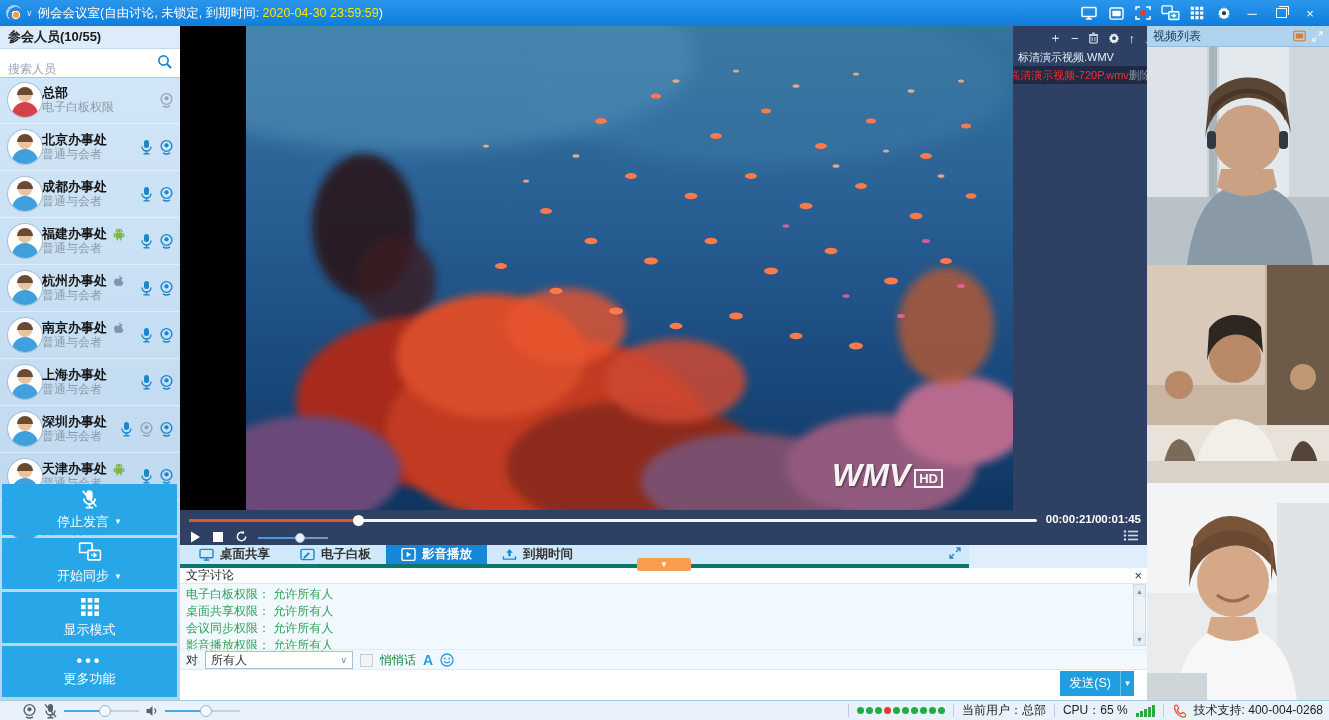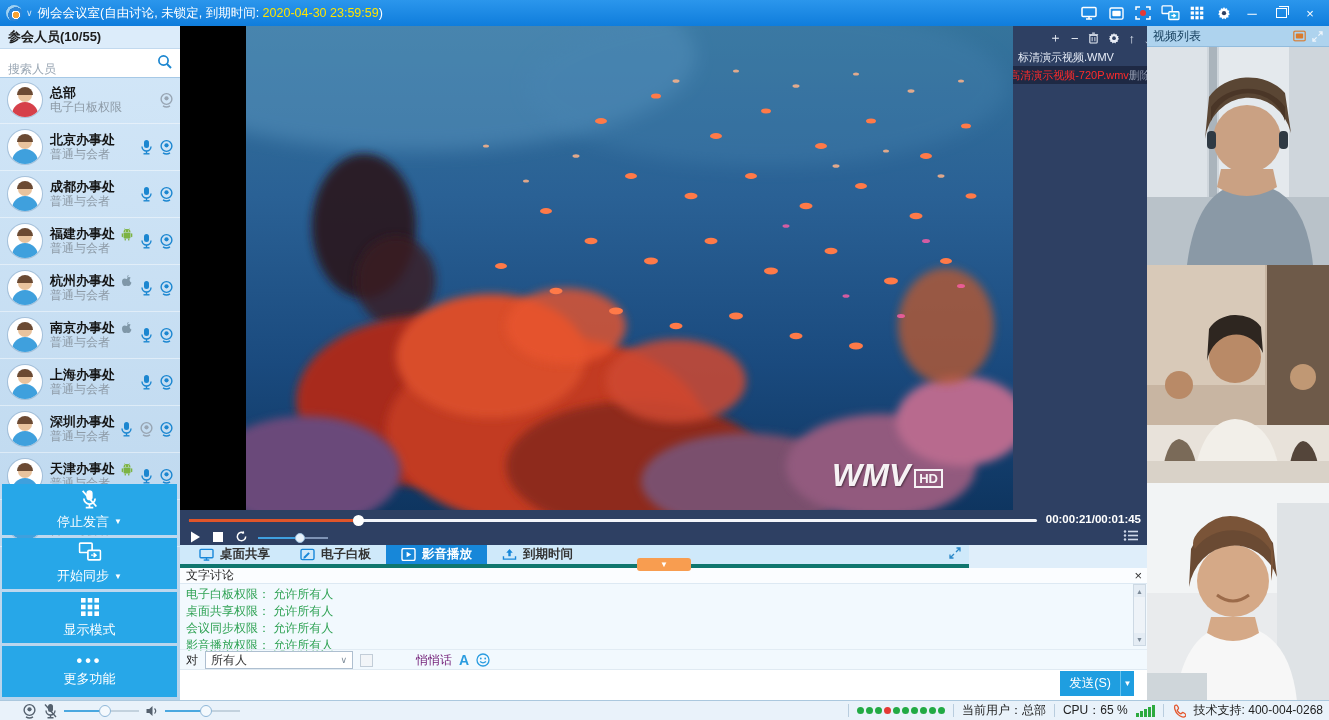--- a/index.html
+++ b/index.html
@@ -31,21 +31,21 @@
   .search .sic{position:absolute;right:7px;top:5px;color:#1b86d0;}
   .plist{position:absolute;top:51px;left:0;right:0;height:473px;overflow:hidden;}
   .prow{height:47px;display:flex;align-items:center;padding:0 6px 0 8px;border-bottom:1px solid rgba(255,255,255,.45);box-sizing:border-box;}
   .avatar{width:34px;height:34px;border-radius:50%;background:#fff;position:relative;overflow:hidden;flex:0 0 34px;
           box-shadow:0 0 0 1px rgba(140,170,200,.6);}
   .avatar::before{content:"";position:absolute;left:10px;top:6px;width:14px;height:13px;border-radius:50%;background:#e8c39e;}
   .avatar::after{content:"";position:absolute;left:4px;top:19px;width:26px;height:16px;border-radius:13px 13px 0 0;background:#3fa0dd;}
   .avatar.admin::after{background:#d6404a;}
   .avatar::marker{display:none}
   .av-hair{position:absolute;left:9px;top:4px;width:16px;height:8px;border-radius:8px 8px 0 0;background:#6b4a33;}
-  .pinfo{margin-left:8px;flex:1;min-width:0;}
+  .pinfo{flex:1;min-width:0;}
   .pname{font-size:13px;font-weight:bold;color:#141414;display:flex;align-items:center;gap:5px;line-height:15px;}
   .prole{font-size:12px;color:#8d9aa6;line-height:15px;}
   .picons{display:flex;align-items:center;gap:5px;color:#1b86d0;}
   .pi{width:15px;height:16px;}
   .pi.gray{color:#98a5b3;}
   .pfx{width:14px;height:14px;}
   
   .actions{position:absolute;left:2px;right:3px;bottom:3px;display:grid;grid-template-columns:1fr;gap:3px;}
   .abtn{height:51px;background:#27a7e8;color:#fff;display:flex;flex-direction:column;align-items:center;justify-content:center;gap:4px;cursor:pointer;}
   .abtn .alabel{font-size:13px;display:flex;align-items:center;gap:5px;}
@@ -93,21 +93,21 @@
   .msg{color:#2fa254;font-size:12px;line-height:17px;}
   .cscroll{position:absolute;right:1px;top:16px;width:13px;height:62px;background:#eef3f8;border:1px solid #cdd9e4;box-sizing:border-box;}
   .cs-a{height:12px;display:flex;align-items:center;justify-content:center;font-size:7px;color:#7b8a98;background:#e4ecf4;}
   .cs-a.dn{position:absolute;bottom:0;left:0;right:0;}
   .inputrow{position:absolute;left:0;right:0;top:81px;height:20px;display:flex;align-items:center;gap:7px;padding-left:6px;border-top:1px solid #e2ecf4;}
   .tolabel{font-size:12px;color:#222;}
   .select{width:148px;height:18px;background:#fff;border:1px solid #aebfd0;display:flex;align-items:center;justify-content:space-between;padding:0 5px;box-sizing:border-box;color:#333;}
   .select .sv{font-size:12px;}
   .select .chev{font-size:9px;color:#7b8a98;}
   .cb{width:11px;height:11px;border:1px solid #c2cdd8;background:#f2f5f8;}
-  .whisper{color:#701a75;font-size:12px;margin-left:36px;}
+  .whisper{color:#15803d;font-size:12px;}
   .fontA{color:#2a9ce0;font-weight:bold;font-size:14px;}
   .msgbox{position:absolute;left:0;right:0;top:101px;bottom:0;background:#fff;border-top:1px solid #e0eaf2;}
   .send{position:absolute;right:13px;bottom:4px;height:25px;display:flex;}
   .send .smain{background:#1f9ee0;color:#fff;font-size:12.5px;display:flex;align-items:center;padding:0 9px;cursor:pointer;}
   .send .sarrow{background:#1f9ee0;color:#fff;width:13px;display:flex;align-items:center;justify-content:center;font-size:8px;border-left:1px solid #66c2ee;cursor:pointer;}
   
   .rightbar{position:absolute;top:26px;left:1147px;width:182px;bottom:20px;background:#8fb6d6;}
   .rb-h{height:20px;background:#aed3ee;display:flex;align-items:center;padding:0 6px;color:#17405f;font-size:12px;border-bottom:1px solid #92bcdd;}
   .rb-ic{margin-left:auto;display:flex;gap:6px;align-items:center;color:#4d7ba0;}
   .thumb{width:182px;height:218px;position:relative;overflow:hidden;}

